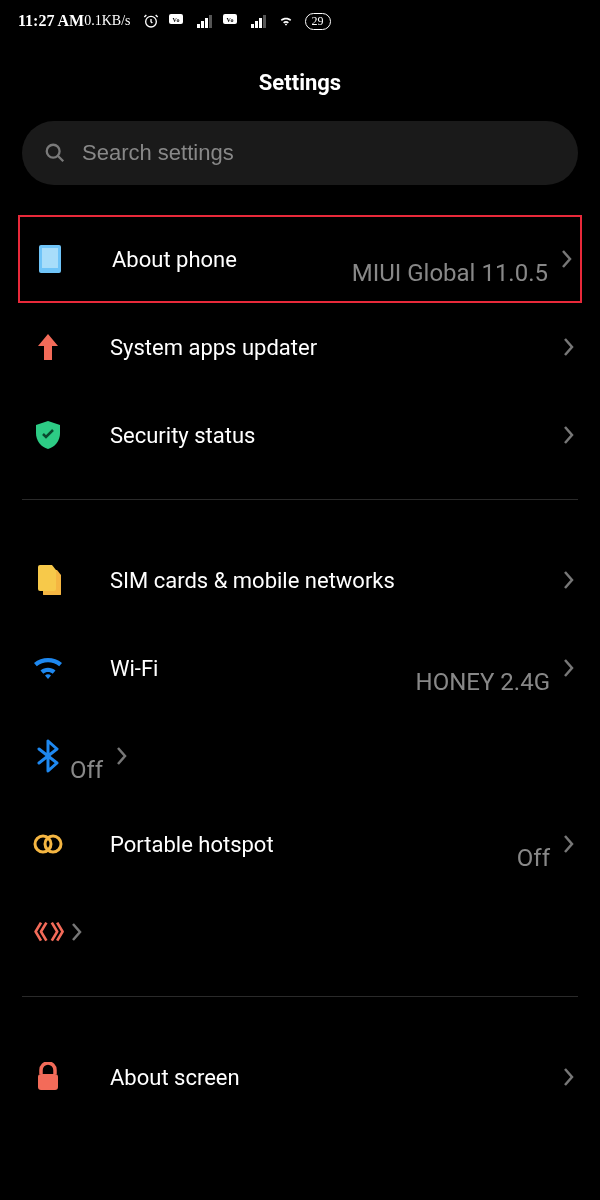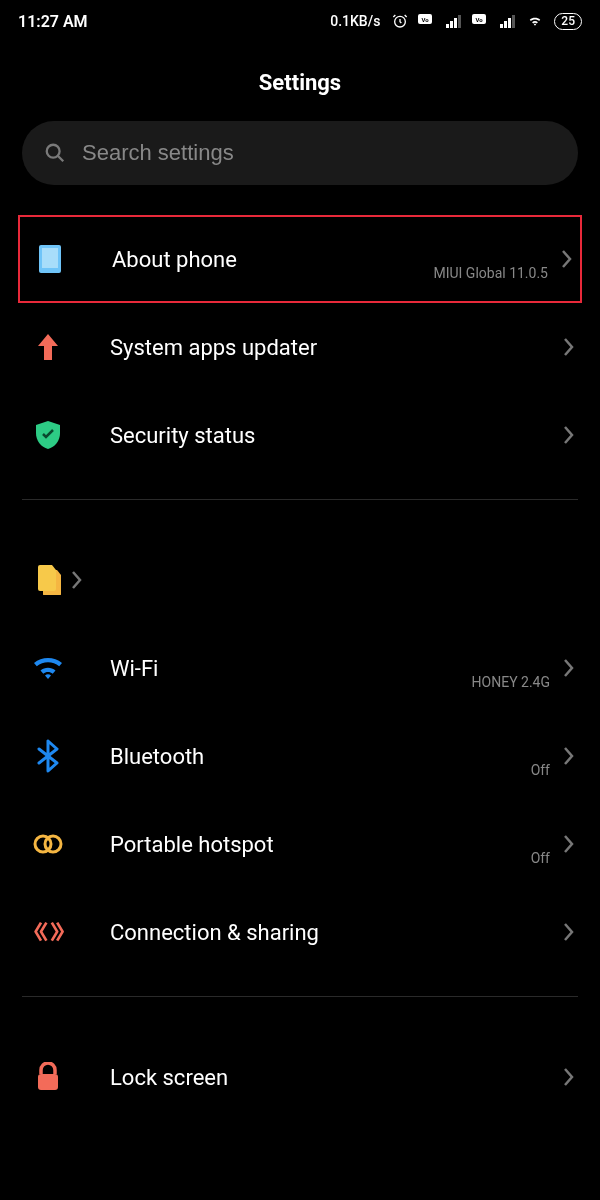--- a/index.html
+++ b/index.html
@@ -1,35 +1,35 @@
 <!DOCTYPE html>
 <html><head>
   <meta charset="utf-8">
   <style>
     * { margin: 0; padding: 0; box-sizing: border-box; }
     html, body { width: 600px; height: 1200px; background: #000; color: #fff; font-family: -apple-system, BlinkMacSystemFont, "Segoe UI", Roboto, sans-serif; overflow: hidden; }
     
-    .status-bar { display: flex; justify-content: space-between; align-items: center; padding: 8px 18px 6px; height: 40px; font-size: 16px; font-weight: 500; }
+    .status-bar { display: flex; align-items: center; padding: 8px 18px 6px; height: 40px; font-size: 16px; font-weight: 500; font-family: Liberation Serif, serif; }
     .status-left { font-weight: 600; }
     .status-right { display: flex; align-items: center; gap: 10px; font-size: 14px; }
     .status-right .kb { font-weight: 500; margin-right: 2px; }
     .battery-box { border: 1.5px solid #fff; border-radius: 9px; padding: 0 6px; font-size: 12px; line-height: 15px; }
     
     .page-title { text-align: center; font-size: 22px; font-weight: 700; padding: 30px 0 26px; }
     
     .search { margin: 0 22px; height: 64px; background: #1a1a1a; border-radius: 32px; display: flex; align-items: center; padding: 0 22px; }
     .search .icon { color: #7a7a7a; margin-right: 16px; }
     .search input { flex: 1; background: transparent; border: 0; outline: 0; color: #fde047; font-size: 22px; }
     .search input::placeholder { color: #888; }
     
     .list { margin-top: 30px; }
     .row { display: flex; align-items: center; padding: 0 26px; height: 88px; }
     .row .icon-slot { width: 44px; display: flex; justify-content: center; align-items: center; }
     .row .label { flex: 1; margin-left: 40px; font-size: 22px; color: #fff; }
-    .row .value { color: #888; font-size: 14px; margin-right: 12px; margin-top: 28px; }
+    .row .value { color: #888; font-size: 24px; margin-right: 12px; margin-top: 28px; }
     .row .chev { color: #777; }
     
     .highlight { border: 2.5px solid #e8293a; margin: 0 18px; padding: 0 8px; height: 88px; display: flex; align-items: center; }
     
     .divider { height: 1px; background: #2a2a2a; margin: 20px 22px 36px; }
     
     svg { display: block; }
   </style>
 </head>
 <body>
@@ -58,21 +58,21 @@
       </svg>
     <svg width="16" height="14" viewBox="0 0 16 14">
         <rect x="0" y="10" width="3" height="4" fill="#fff"></rect>
         <rect x="4" y="7" width="3" height="7" fill="#fff"></rect>
         <rect x="8" y="4" width="3" height="10" fill="#fff"></rect>
         <rect x="12" y="1" width="3" height="13" fill="#555"></rect>
       </svg>
     <svg width="18" height="14" viewBox="0 0 24 24" fill="#fff">
         <path d="M12 20l-2-2.5c1.2-1 2.8-1 4 0L12 20zm-5-6c2.8-2.5 7.2-2.5 10 0l-2 2.2c-1.7-1.5-4.3-1.5-6 0L7 14zm-4-4c5-4.5 13-4.5 18 0l-2 2.2c-3.9-3.5-10.1-3.5-14 0L3 10z"></path>
       </svg>
-    <span class="battery-box">25</span>
+    <span class="battery-box">29</span>
   </div>
 </div>
 
 <div class="page-title">Settings</div>
 
 <div class="search">
   <span class="icon">
     <svg width="22" height="22" viewBox="0 0 24 24" fill="none" stroke="currentColor" stroke-width="2.5">
         <circle cx="10" cy="10" r="7"></circle>
         <path d="M21 21l-6-6"></path>
@@ -130,20 +130,21 @@
 
   <div class="divider"></div>
 
   <div class="row">
     <span class="icon-slot">
       <svg width="28" height="30" viewBox="0 0 28 30">
           <path d="M8 2h12l4 5v19a2 2 0 0 1-2 2H8a2 2 0 0 1-2-2V4a2 2 0 0 1 2-2z" fill="#f5b642" transform="translate(3,3)"></path>
           <path d="M6 0h12l4 5v19a2 2 0 0 1-2 2H6a2 2 0 0 1-2-2V2a2 2 0 0 1 2-2z" fill="#f7c94a"></path>
         </svg>
     </span>
+    <span class="label">SIM cards &amp; mobile networks</span>
     <span class="chev">
         <svg width="12" height="20" viewBox="0 0 12 20" fill="none" stroke="currentColor" stroke-width="2.5">
           <path d="M3 2l7 8-7 8"></path>
         </svg>
       </span>
   </div>
 
   <div class="row">
     <span class="icon-slot">
       <svg width="32" height="26" viewBox="0 0 32 26" fill="#1e88f0">
@@ -158,21 +159,20 @@
         </svg>
       </span>
   </div>
 
   <div class="row">
     <span class="icon-slot">
       <svg width="22" height="34" viewBox="0 0 22 34" fill="none" stroke="#1e88f0" stroke-width="3" stroke-linejoin="round" stroke-linecap="round">
           <path d="M11 2v30l9-8-18-14M2 24l18-14-9-8"></path>
         </svg>
     </span>
-    <span class="label">Bluetooth</span>
     <span class="value">Off</span>
     <span class="chev">
         <svg width="12" height="20" viewBox="0 0 12 20" fill="none" stroke="currentColor" stroke-width="2.5">
           <path d="M3 2l7 8-7 8"></path>
         </svg>
       </span>
   </div>
 
   <div class="row">
     <span class="icon-slot">
@@ -189,38 +189,37 @@
         </svg>
       </span>
   </div>
 
   <div class="row">
     <span class="icon-slot">
       <svg width="32" height="26" viewBox="0 0 32 26" fill="none" stroke="#f36b59" stroke-width="3" stroke-linejoin="round">
           <path d="M8 3l-6 10 6 10M14 3l-6 10 6 10M20 3l6 10-6 10M26 3l6 10-6 10" transform="scale(0.9) translate(2,1)"></path>
         </svg>
     </span>
-    <span class="label">Connection &amp; sharing</span>
     <span class="chev">
         <svg width="12" height="20" viewBox="0 0 12 20" fill="none" stroke="currentColor" stroke-width="2.5">
           <path d="M3 2l7 8-7 8"></path>
         </svg>
       </span>
   </div>
 
   <div class="divider"></div>
 
   <div class="row">
     <span class="icon-slot">
       <svg width="26" height="30" viewBox="0 0 26 30" fill="#f36b59">
           <path d="M6 12V8a7 7 0 0 1 14 0v4" fill="none" stroke="#f36b59" stroke-width="3.5"></path>
           <rect x="3" y="12" width="20" height="16" rx="3"></rect>
         </svg>
     </span>
-    <span class="label">Lock screen</span>
+    <span class="label">About screen</span>
     <span class="chev">
         <svg width="12" height="20" viewBox="0 0 12 20" fill="none" stroke="currentColor" stroke-width="2.5">
           <path d="M3 2l7 8-7 8"></path>
         </svg>
       </span>
   </div>
 
 
 </div>
 

